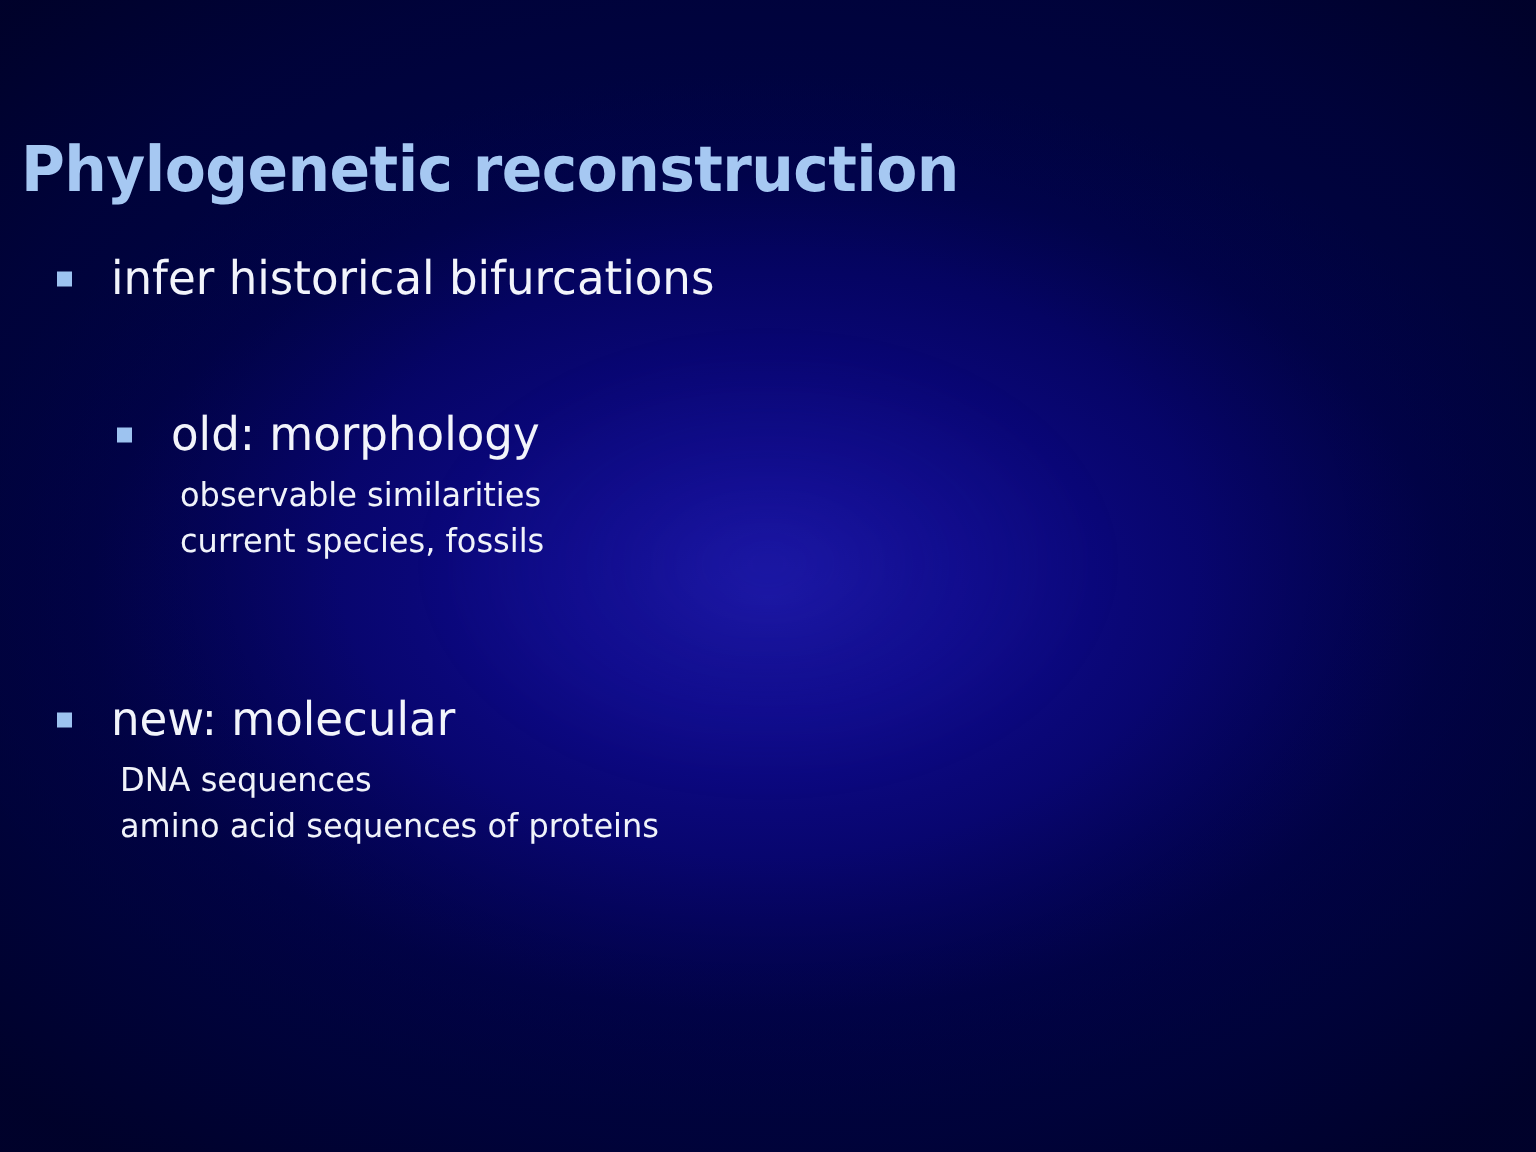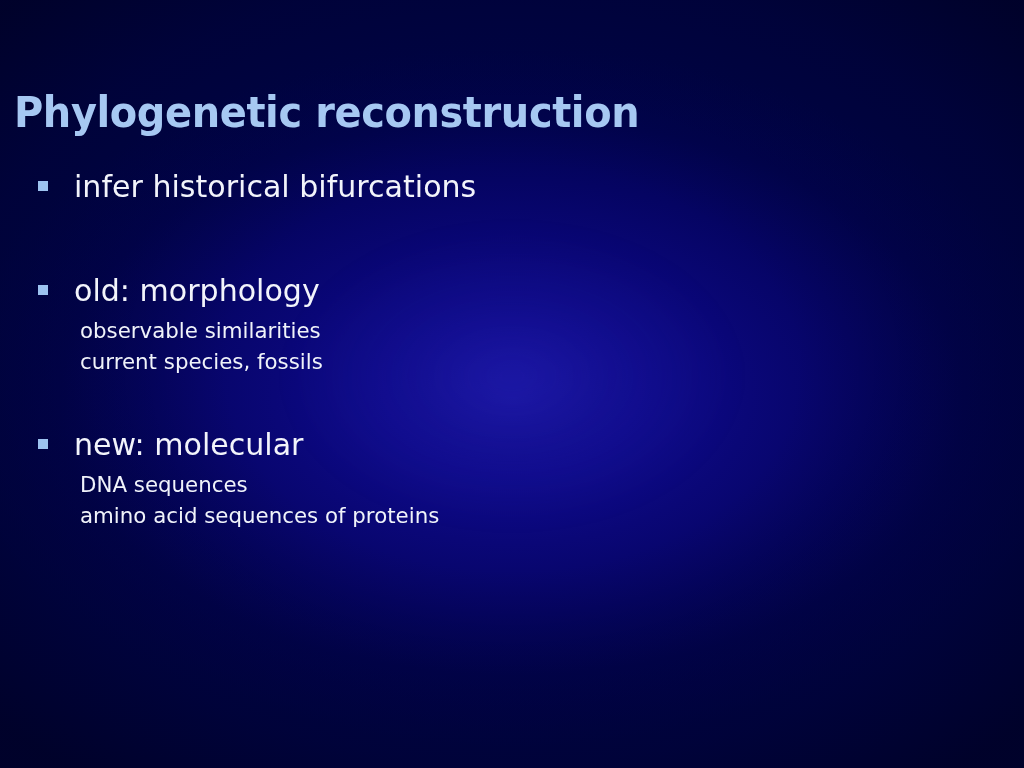--- a/index.html
+++ b/index.html
@@ -101,22 +101,22 @@
 
   
   .body-block {
     position: absolute;
     left: 0;
     top: 160px;
     width: 1024px;
   }
   .group { position: relative; }
   .group-1 { margin-top: 5px; }
-  .group-2 { margin-top: 62px; }
-  .group-3 { margin-top: 46px; }
+  .group-2 { margin-top: 62px; margin-left: 40px; }
+  .group-3 { margin-top: 82px; }
 
   .bullet-row {
     position: relative;
     display: flex;
     align-items: center;
     padding-left: 54px;
     height: 42px;
   }
   .bullet-marker {
     position: absolute;

